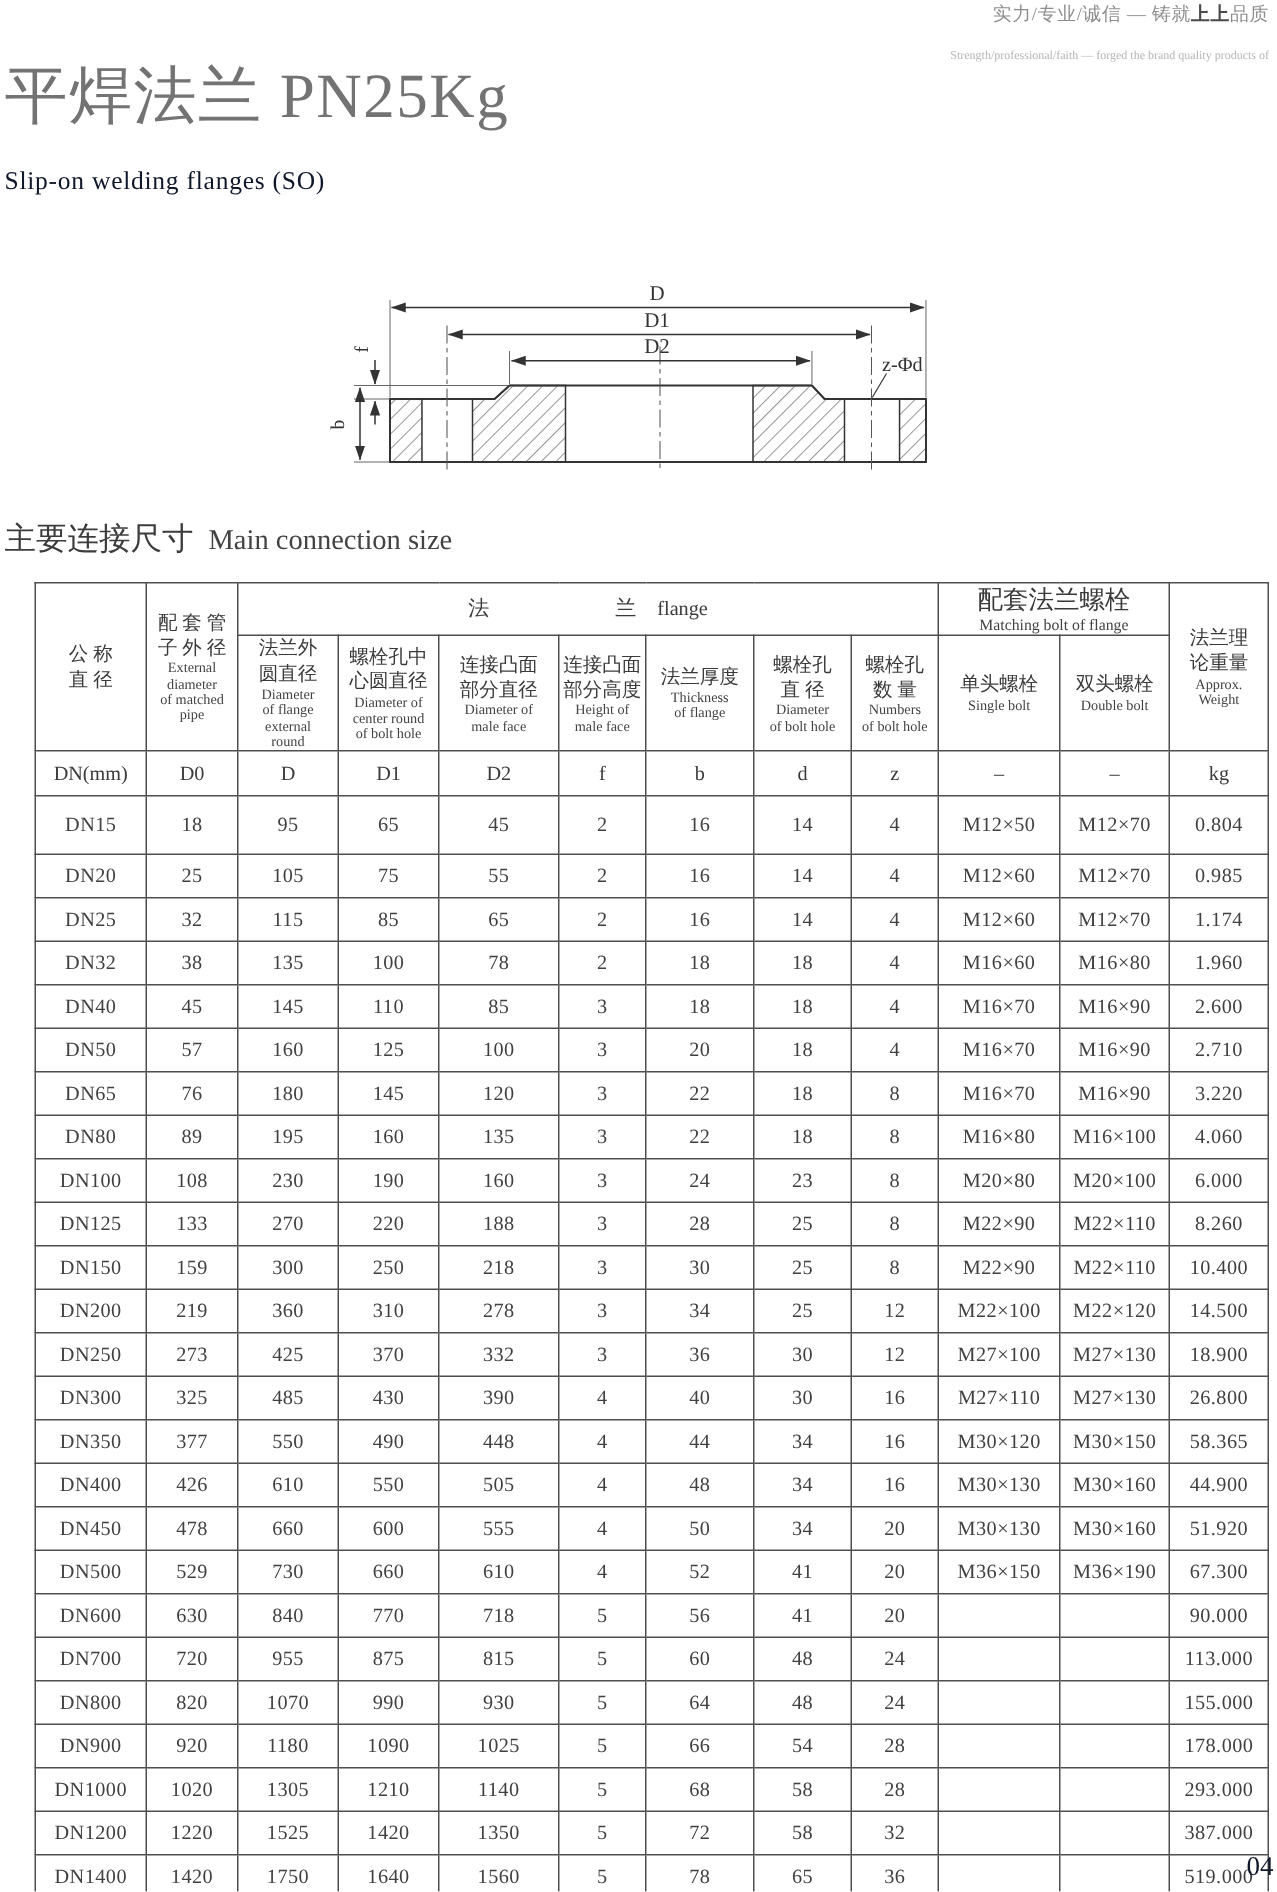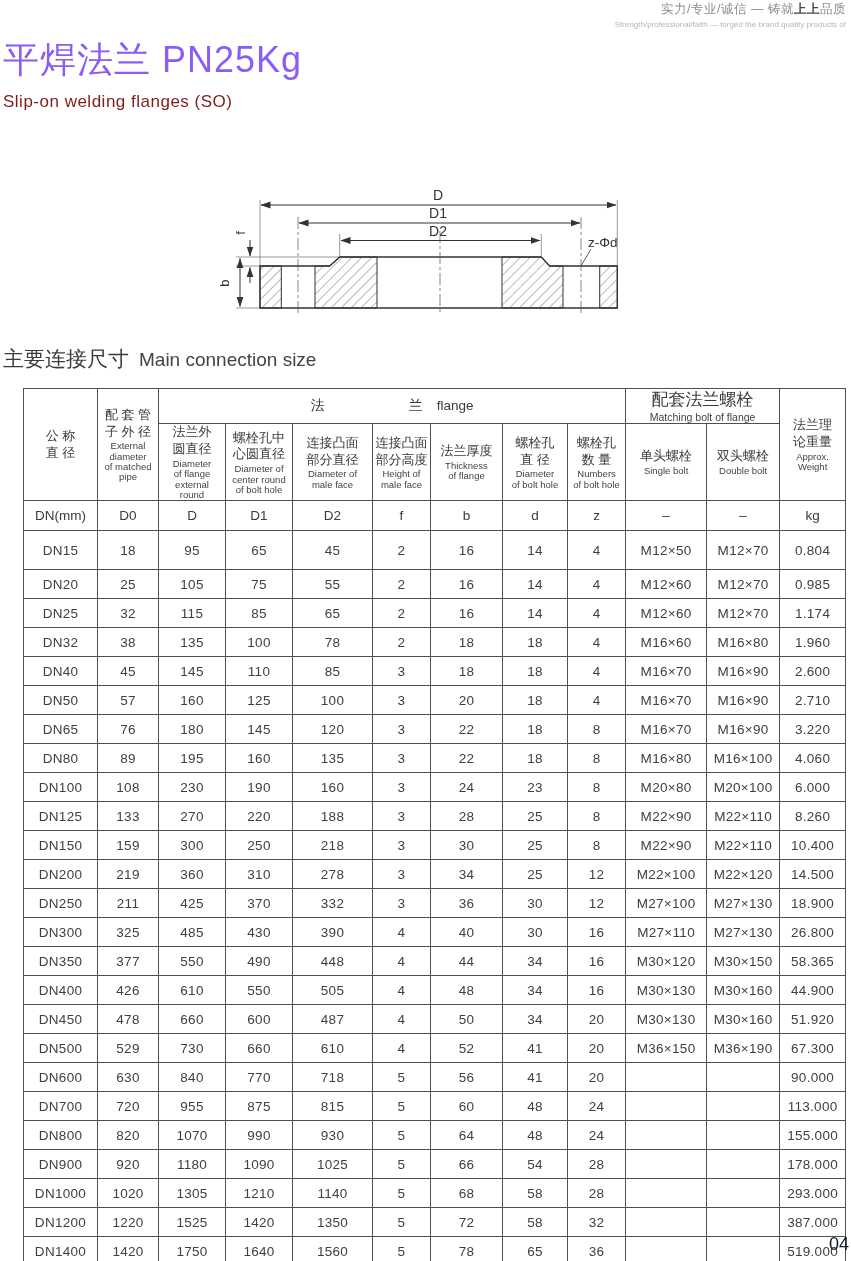--- a/index.html
+++ b/index.html
@@ -1,29 +1,29 @@
 <!DOCTYPE html>
 <html><head>
 <meta charset="utf-8">
 <style>
   html,body{margin:0;padding:0;background:#fff;}
   .page{position:relative;width:851px;height:1261px;background:#ffffff;overflow:hidden;
-        font-family:Liberation Sans, sans-serif;color:#3a3a3a;}
+        font-family:Liberation Serif, serif;color:#3a3a3a;}
 
   
   .corner{position:absolute;top:2px;right:5px;text-align:right;line-height:1.15;}
   .tagline-zh{font-size:12.5px;color:#8d8d8d;letter-spacing:.5px;}
   .tagline-zh .strong{color:#4a4a4a;font-weight:bold;}
-  .tagline-en{font-size:8px;color:#b5b5b5;margin-top:4px;}
+  .tagline-en{font-size:8px;color:#b5b5b5;margin-top:16px;}
   .website{font-size:19px;color:#54c3f0;font-style:italic;margin-top:3px;letter-spacing:.5px;}
 
   
   .title-block{position:absolute;left:3px;top:36px;}
-  .title-zh{font-size:36px;letter-spacing:1px;color:#8b5cf6;}
-  .title-en{font-size:17px;margin-top:7px;color:#7f1d1d;letter-spacing:.5px;}
+  .title-zh{font-size:42px;letter-spacing:1px;color:#737373;}
+  .title-en{font-size:17px;margin-top:19px;color:#0f172a;letter-spacing:.5px;}
 
   .section-title{position:absolute;left:3px;top:345px;font-size:21px;color:#3c3c3c;}
   .section-title .en{font-size:19px;margin-left:10px;text-align:center;}
 
   
   .drawing{position:absolute;left:198px;top:183px;}
 
   
   table.spec{position:absolute;left:23px;top:388px;width:822px;border-collapse:collapse;
              table-layout:fixed;}
@@ -394,21 +394,21 @@
           <td>3</td>
           <td>34</td>
           <td>25</td>
           <td>12</td>
           <td>M22×100</td>
           <td>M22×120</td>
           <td>14.500</td>
         </tr>
         <tr>
           <td>DN250</td>
-          <td>211</td>
+          <td>273</td>
           <td>425</td>
           <td>370</td>
           <td>332</td>
           <td>3</td>
           <td>36</td>
           <td>30</td>
           <td>12</td>
           <td>M27×100</td>
           <td>M27×130</td>
           <td>18.900</td>
@@ -453,21 +453,21 @@
           <td>16</td>
           <td>M30×130</td>
           <td>M30×160</td>
           <td>44.900</td>
         </tr>
         <tr>
           <td>DN450</td>
           <td>478</td>
           <td>660</td>
           <td>600</td>
-          <td>487</td>
+          <td>555</td>
           <td>4</td>
           <td>50</td>
           <td>34</td>
           <td>20</td>
           <td>M30×130</td>
           <td>M30×160</td>
           <td>51.920</td>
         </tr>
         <tr>
           <td>DN500</td>

